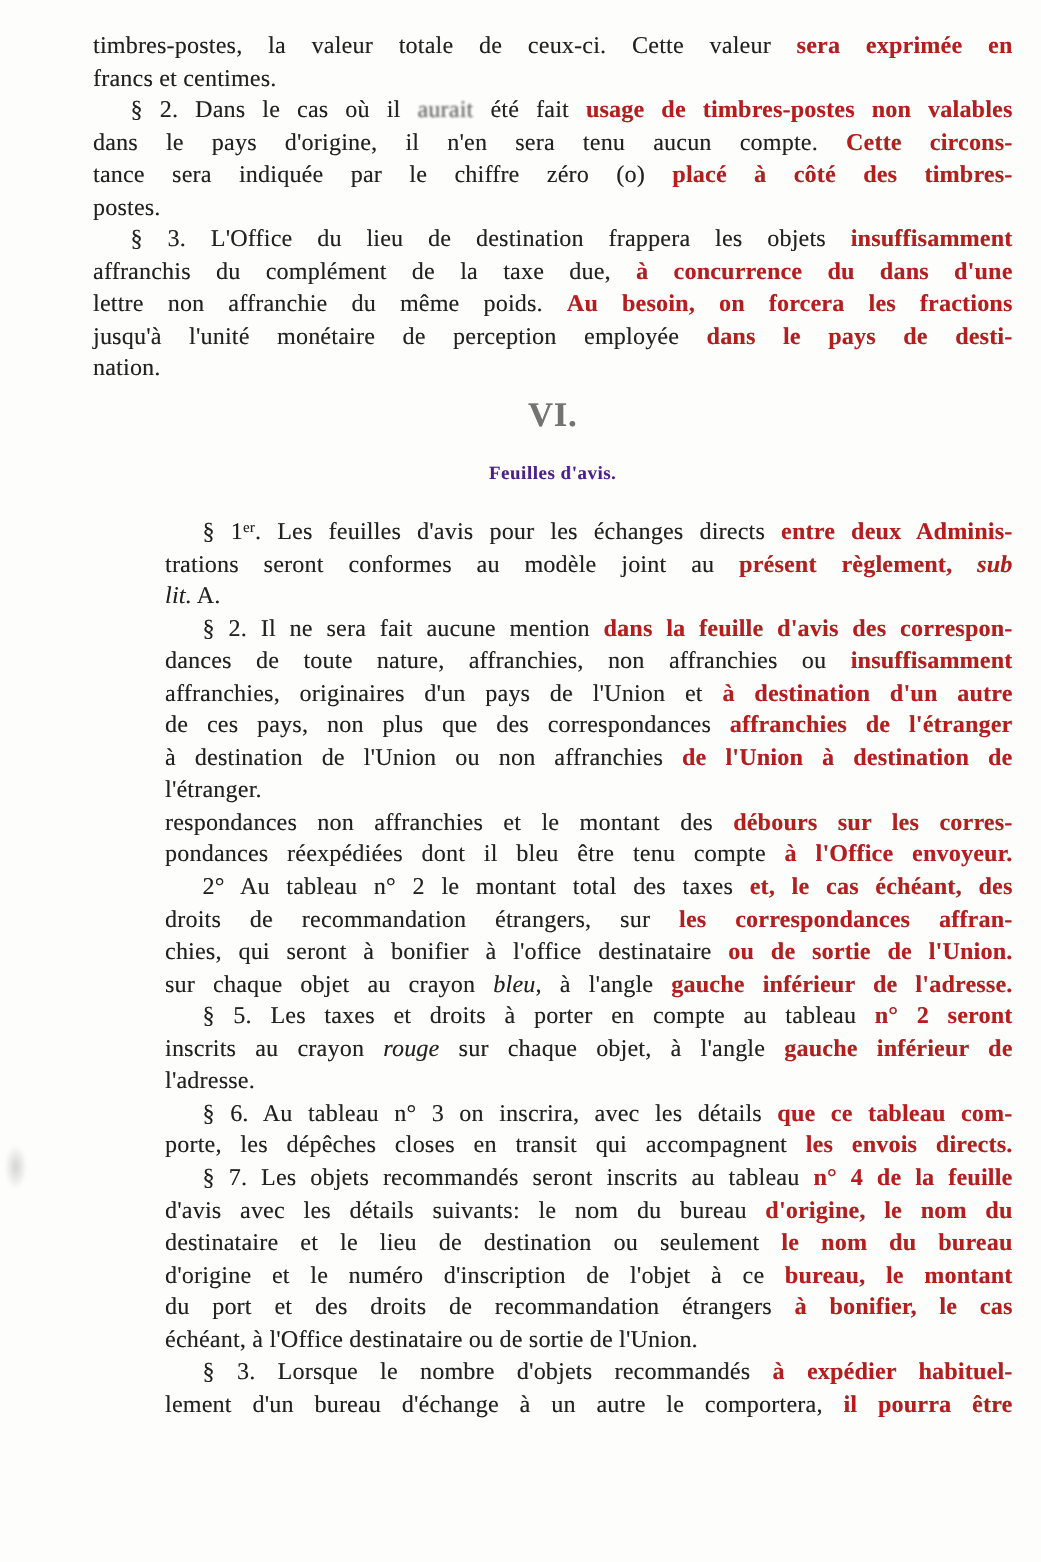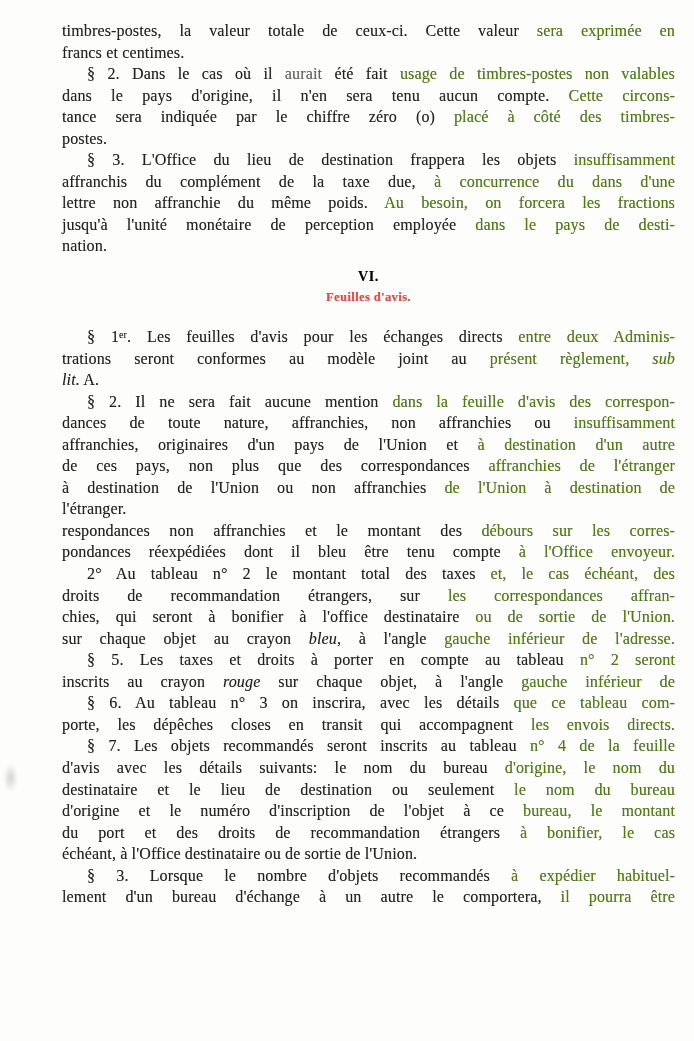--- a/index.html
+++ b/index.html
@@ -27,45 +27,45 @@
     line-height: 21.55px;
     height: 21.55px;
     text-align: justify;
     text-align-last: justify;
     letter-spacing: 0.15px;
     text-shadow: 0.2px 0.2px 0.35px rgba(25,25,25,0.38);
     white-space: normal;
   }
   .line.last { text-align: right; text-align-last: left; }
   .line.indent { text-indent: 25px; }
-  .seg.bold { font-weight: normal; color: #4d7c0f; }
+  .seg.bold { font-weight: bold; color: #b91c1c; }
   .seg.italic { font-style: italic; }
   .seg.smudge { filter: blur(0.7px); opacity: 0.72; }
   sup.seg { font-size: 0.62em; line-height: 0; vertical-align: 0.45em; }
   .section-number {
     text-align: center;
     font-weight: bold;
-    font-size: 14px;
+    font-size: 23px;
     line-height: 20px;
     margin-top: 10px;
     letter-spacing: 0.6px;
-    color: #000000;
+    color: #737373;
     text-shadow: 0.2px 0.2px 0.35px rgba(25,25,25,0.38);
   }
   .section-title {
     text-align: center;
     font-weight: bold;
     font-size: 12.5px;
     line-height: 15px;
-    margin-top: 3px;
+    margin-top: 21px;
     letter-spacing: 0.4px;
-    color: #ef4444;
+    color: #4c1d95;
     text-shadow: 0.2px 0.2px 0.3px rgba(25,25,25,0.35);
   }
-  #lines-after { margin-top: 21px; }
+  #lines-after { margin-top: 21px; margin-left: 48px; }
   .scan-artifact {
     position: absolute;
     left: 3px;
     top: 763px;
     width: 15px;
     height: 30px;
     background: radial-gradient(ellipse at center, rgba(125,125,125,0.32), rgba(125,125,125,0) 70%);
     filter: blur(1px);
   }
 </style>
@@ -100,20 +100,21 @@
         <div class="line"><span class="seg">à destination de l'Union ou non affranchies </span><span class="seg bold">de l'Union à destination de</span></div>
         <div class="line last"><span class="seg">l'étranger.</span></div>
         <div class="line"><span class="seg">respondances non affranchies et le montant des </span><span class="seg bold">débours sur les corres-</span></div>
         <div class="line"><span class="seg">pondances réexpédiées dont il bleu être tenu compte </span><span class="seg bold">à l'Office envoyeur.</span></div>
         <div class="line indent"><span class="seg">2° Au tableau n° 2 le montant total des taxes </span><span class="seg bold">et, le cas échéant, des</span></div>
         <div class="line"><span class="seg">droits de recommandation étrangers, sur </span><span class="seg bold">les correspondances affran-</span></div>
         <div class="line"><span class="seg">chies, qui seront à bonifier à l'office destinataire </span><span class="seg bold">ou de sortie de l'Union.</span></div>
         <div class="line"><span class="seg">sur chaque objet au crayon </span><span class="seg italic">bleu</span><span class="seg">, à l'angle </span><span class="seg bold">gauche inférieur de l'adresse.</span></div>
         <div class="line indent"><span class="seg">§ 5. Les taxes et droits à porter en compte au tableau </span><span class="seg bold">n° 2 seront</span></div>
         <div class="line"><span class="seg">inscrits au crayon </span><span class="seg italic">rouge</span><span class="seg"> sur chaque objet, à l'angle </span><span class="seg bold">gauche inférieur de</span></div>
+        <div class="line last"><span class="seg">l'adresse.</span></div>
         <div class="line indent"><span class="seg">§ 6. Au tableau n° 3 on inscrira, avec les détails </span><span class="seg bold">que ce tableau com-</span></div>
         <div class="line"><span class="seg">porte, les dépêches closes en transit qui accompagnent </span><span class="seg bold">les envois directs.</span></div>
         <div class="line indent"><span class="seg">§ 7. Les objets recommandés seront inscrits au tableau </span><span class="seg bold">n° 4 de la feuille</span></div>
         <div class="line"><span class="seg">d'avis avec les détails suivants: le nom du bureau </span><span class="seg bold">d'origine, le nom du</span></div>
         <div class="line"><span class="seg">destinataire et le lieu de destination ou seulement </span><span class="seg bold">le nom du bureau</span></div>
         <div class="line"><span class="seg">d'origine et le numéro d'inscription de l'objet à ce </span><span class="seg bold">bureau, le montant</span></div>
         <div class="line"><span class="seg">du port et des droits de recommandation étrangers </span><span class="seg bold">à bonifier, le cas</span></div>
         <div class="line last"><span class="seg">échéant, à l'Office destinataire ou de sortie de l'Union.</span></div>
         <div class="line indent"><span class="seg">§ 3. Lorsque le nombre d'objets recommandés </span><span class="seg bold">à expédier habituel-</span></div>
         <div class="line"><span class="seg">lement d'un bureau d'échange à un autre le comportera, </span><span class="seg bold">il pourra être</span></div>

